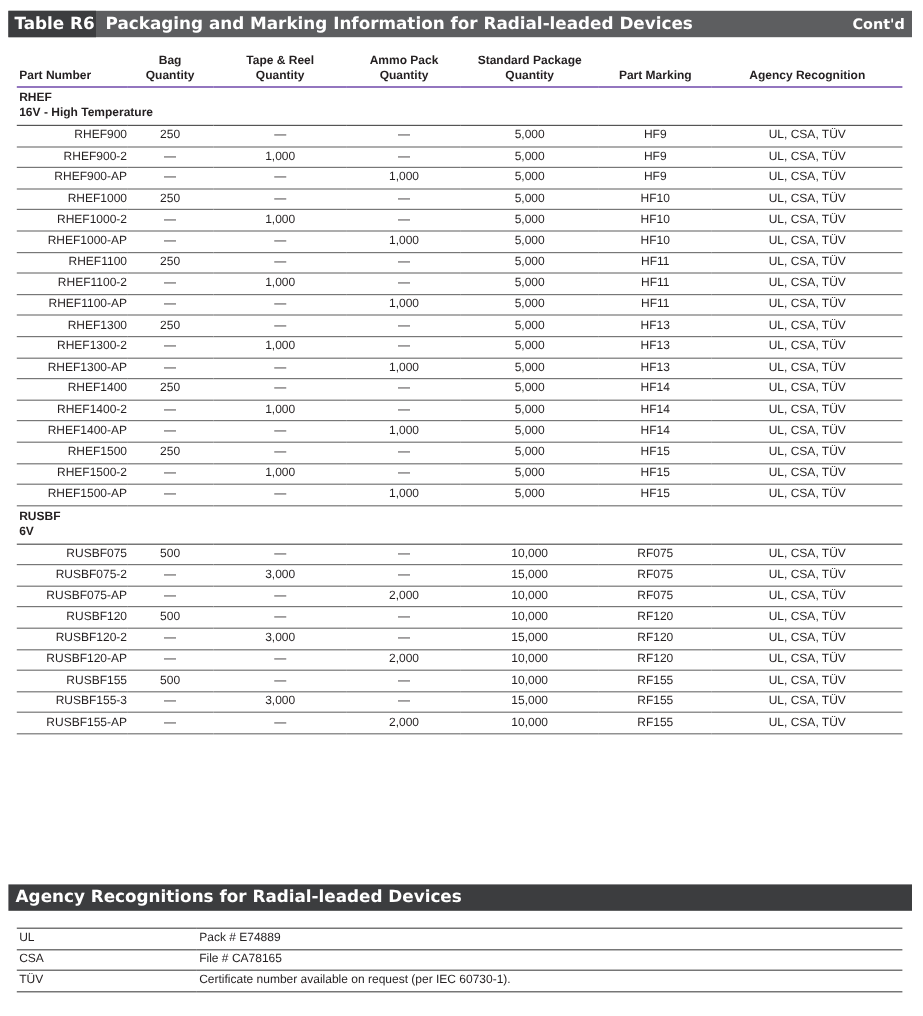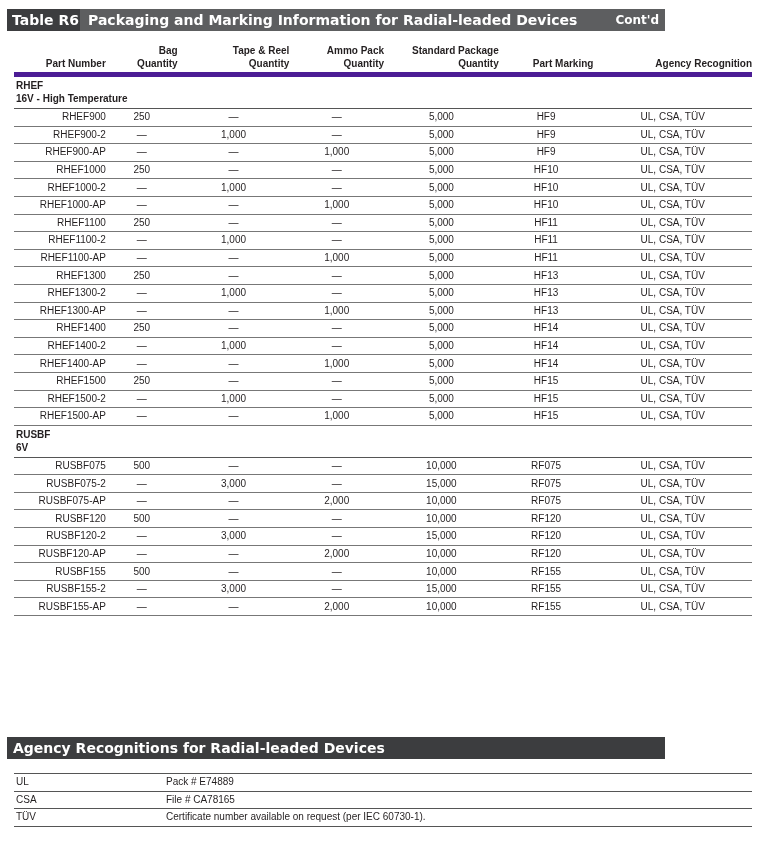--- a/index.html
+++ b/index.html
@@ -1,26 +1,26 @@
 <!DOCTYPE html>
 <html><head>
 <meta charset="utf-8">
 <style>
   html, body { margin:0; padding:0; background:#ffffff; }
   body { width:769px; height:847px; position:relative; font-family:"Liberation Sans", sans-serif; color:#231f20; overflow:hidden; }
-  .banner { position:absolute; left:7px; width:658px; height:22px; background:#5d5e60; color:#fff; }
+  .banner { position:absolute; left:7px; width:753px; height:22px; background:#5d5e60; color:#fff; }
   .banner1 { top:9px; }
   .banner1 .tag { position:absolute; left:0; top:0; height:22px; width:73px; background:#3c3d3f; font-weight:bold; font-size:14px; line-height:22px; padding-left:5px; box-sizing:border-box; font-family:"DejaVu Sans", sans-serif; }
   .banner1 .title { position:absolute; left:81px; top:0; font-weight:bold; font-size:14px; line-height:22px; font-family:"DejaVu Sans", sans-serif; }
   .banner1 .contd { position:absolute; right:6px; top:0; font-weight:bold; font-size:12px; line-height:22px; font-family:"DejaVu Sans", sans-serif; }
   .banner2 { top:737px; background:#3c3d3f;text-align:center; }
   .banner2 .title { position:absolute; left:6px; top:0; font-weight:bold; font-size:14px; line-height:22px; font-family:"DejaVu Sans", sans-serif; }
 
   table.main { position:absolute; left:14px; top:44px; width:738px; border-collapse:collapse; font-size:10px; }
-  table.main th { font-weight:bold; font-size:10px; vertical-align:bottom; padding:0 0 2px 0; line-height:13px; border-bottom:5px solid #4c1d95;text-align:right; }
+  table.main th { font-weight:bold; font-size:10px; vertical-align:bottom; padding:0 0 2px 0; line-height:13px; border-bottom:1px solid #4c1d95; }
   table.main td { height:16.6px; padding:0; line-height:16px; border-bottom:1px solid #777; }
   table.main td.c { text-align:center; }
   table.main td.pn { text-align:right; padding-left:2px; }
   th.pn { text-align:left; padding-left:2px !important; }
   th.c { text-align:center; }
   tr.group td { font-weight:bold; line-height:13px; padding:2px 0 3px 2px; border-bottom:1px solid #555; }
   .col-pn { width:90px; } .col-bag{width:72px;} .col-tape{width:112px;} .col-ammo{width:95px;} .col-std{width:115px;} .col-mark{width:95px;} .col-ag{width:159px;}
 
   table.agency { position:absolute; left:14px; top:773px; width:738px; border-collapse:collapse; font-size:10px; }
   table.agency td { height:16.5px; line-height:16px; border-top:1px solid #555; padding:0 0 0 2px; }
@@ -284,21 +284,21 @@
       <tr>
         <td class="pn">RUSBF155</td>
         <td class="c">500</td>
         <td class="c">—</td>
         <td class="c">—</td>
         <td class="c">10,000</td>
         <td class="c">RF155</td>
         <td class="c">UL, CSA, TÜV</td>
       </tr>
       <tr>
-        <td class="pn">RUSBF155-2</td>
+        <td class="pn">RUSBF155-3</td>
         <td class="c">—</td>
         <td class="c">3,000</td>
         <td class="c">—</td>
         <td class="c">15,000</td>
         <td class="c">RF155</td>
         <td class="c">UL, CSA, TÜV</td>
       </tr>
       <tr>
         <td class="pn">RUSBF155-AP</td>
         <td class="c">—</td>

